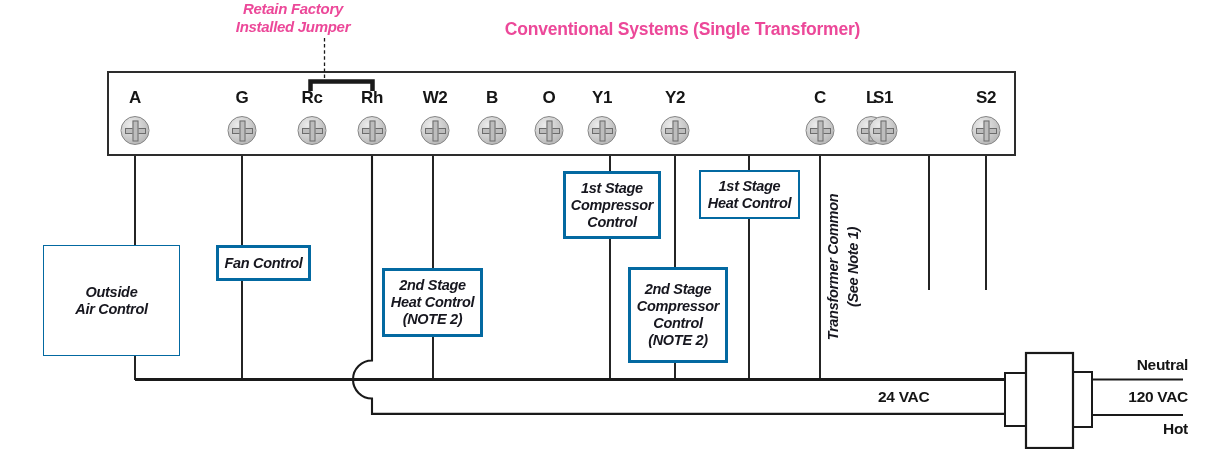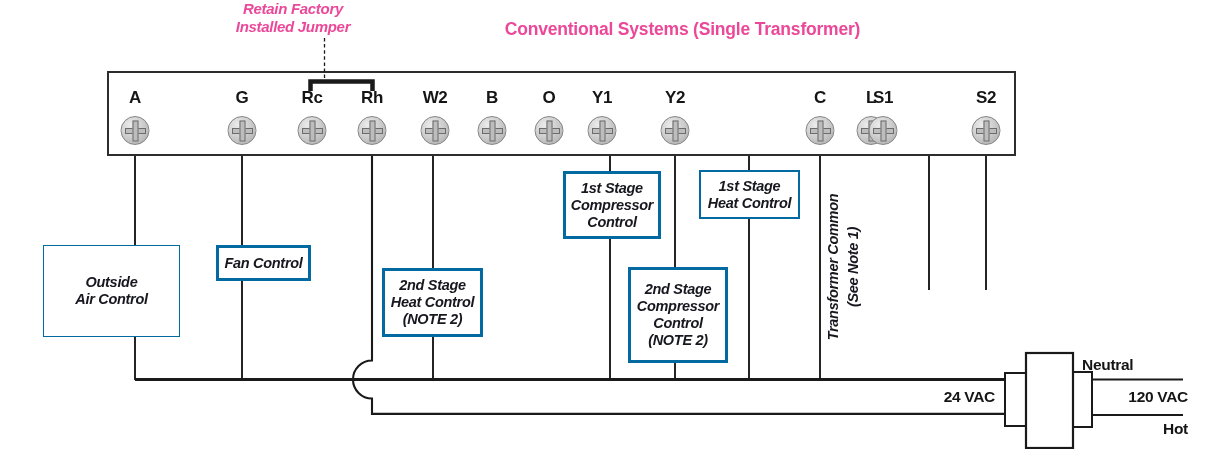--- a/index.html
+++ b/index.html
@@ -60,22 +60,22 @@
   .rot-label {
     position:absolute; left:744px; top:246px; width:200px; height:42px;
     transform:rotate(-90deg); text-align:center;
     font-style:italic; font-weight:700; font-size:14.5px; line-height:20px;
     letter-spacing:-0.3px; white-space:pre-line; z-index:5; color:#17171f;
   }
   .side-label {
     position:absolute; font-weight:700; font-size:15.5px; letter-spacing:-0.3px;
     z-index:5; color:#151515; white-space:pre;
   }
-  .lbl-24vac    { left:878px;  top:388px; width:117px; text-align:right; }
-  .lbl-neutral  { left:1082px; top:356px; width:106px; text-align:left; }
+  .lbl-24vac    { left:878px;  top:388px; width:117px; text-align:left; }
+  .lbl-neutral  { left:1082px; top:356px; width:106px; text-align:right; }
   .lbl-120vac   { left:1082px; top:388px; width:106px; text-align:right; }
   .lbl-hot      { left:1082px; top:420px; width:106px; text-align:right; }
 </style>
 </head>
 <body>
 
 <div id="stage">
 
   <svg class="layer" width="1217" height="449" viewBox="0 0 1217 449">
     <g stroke="#1a1a1a" stroke-width="1.9" fill="none">
@@ -161,21 +161,21 @@
 
   <svg class="overlay" width="1217" height="449" viewBox="0 0 1217 449">
     <line x1="324.5" y1="38" x2="324.5" y2="79" stroke="#1a1a1a" stroke-width="1.3" stroke-dasharray="3.5,2.6"></line>
     <path d="M310.5,91 V81.5 H372.5 V91" fill="none" stroke="#1a1a1a" stroke-width="4.5"></path>
   </svg>
 
   <div class="title">Conventional Systems (Single Transformer)</div>
   <div class="note-label">Retain Factory
 Installed Jumper</div>
 
-  <div class="dbox thin" style="left:43px; top:245px; width:137px; height:92px;">
+  <div class="dbox thin" style="left:43px; top:245px; width:137px; height:111px;">
     <span>Outside
 Air Control</span>
   </div>
   <div class="dbox" style="left:199px; top:245px; width:95px; height:36px;margin-left:17px;">
     <span>Fan Control</span>
   </div>
   <div class="dbox" style="left:382px; top:268px; width:101px; height:69px;">
     <span>2nd Stage
 Heat Control
 (NOTE 2)</span>

